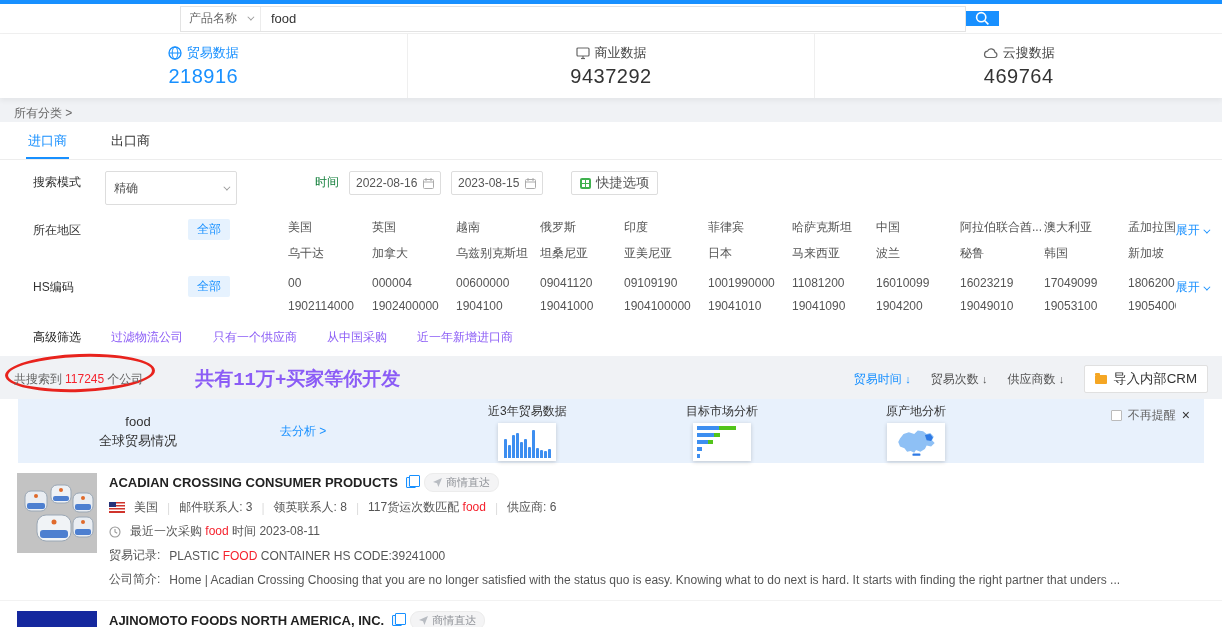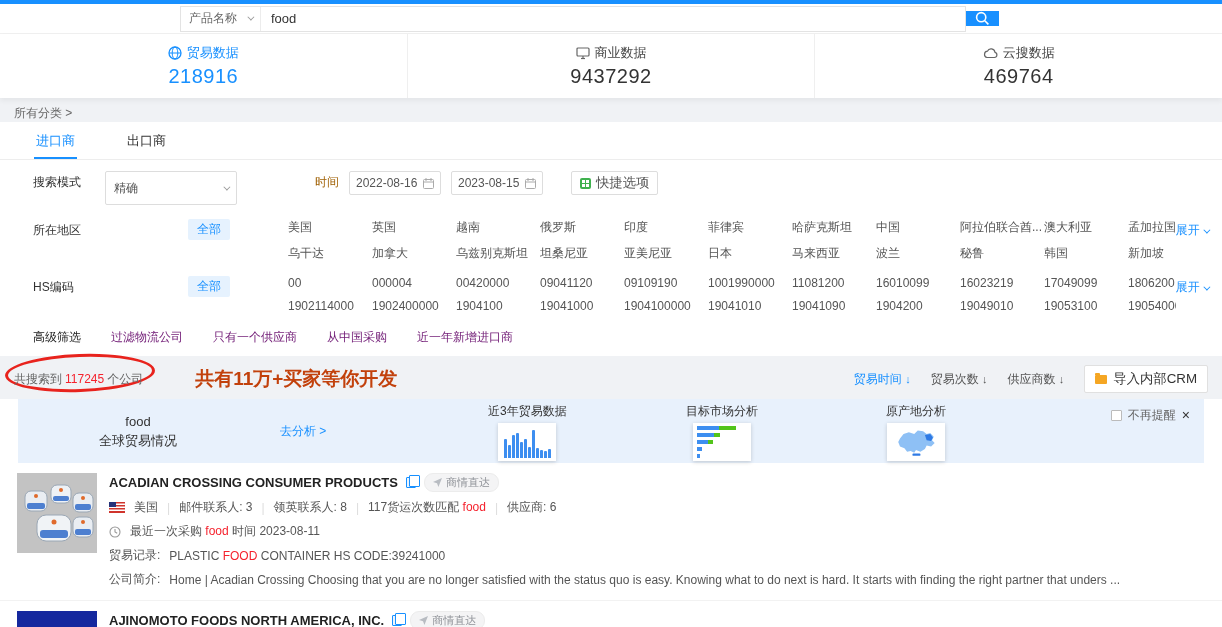--- a/index.html
+++ b/index.html
@@ -19,49 +19,49 @@
   .stat { flex:1; display:flex; flex-direction:column; align-items:center; justify-content:center; gap:3px; border-left:1px solid #efefef; cursor:pointer; }
   .stat:first-child { border-left:none; }
   .stat .lab { display:flex; align-items:center; gap:5px; font-size:13px; color:#444; }
   .stat .val { font-size:20px; color:#333; letter-spacing:.5px; }
   .stat.active .lab, .stat.active .val { color:#1890ff; }
 
   .breadcrumb { padding:7px 14px 5px; color:#666; height:24px; }
 
   .panel { background:#fff; }
   .tabs { display:flex; gap:40px; padding:6px 26px 0; border-bottom:1px solid #ededed; }
-  .tab { padding:4px 2px 7px; cursor:pointer; color:#333; font-size:13px;margin-left:8px; }
+  .tab { padding:4px 2px 7px; cursor:pointer; color:#333; font-size:13px; }
   .tab.active { color:#1890ff; border-bottom:2px solid #1890ff; }
 
   .frow { display:flex; align-items:flex-start; padding:8px 14px 6px 33px; }
   .flabel { width:72px; color:#333; padding-top:3px; flex:none; }
   .select-box { width:132px; height:24px; border:1px solid #ddd; border-radius:2px; display:flex; align-items:center; justify-content:space-between; padding:16px 8px; color:#555; cursor:pointer; }
-  .time-label { margin-left:78px; padding-top:3px; color:#a16207; }
+  .time-label { margin-left:78px; padding-top:3px; color:#15803d; }
   .date-box { width:92px; height:24px; border:1px solid #ddd; border-radius:2px; display:flex; align-items:center; justify-content:space-between; padding:0 6px; margin-left:10px; color:#555; cursor:pointer; }
   .quick-btn { height:24px; border:1px solid #ddd; border-radius:2px; background:#fff; display:flex; align-items:center; gap:5px; padding:0 8px; margin-left:28px; color:#555; cursor:pointer; }
   .gicon { width:11px; height:11px; background:#3fb14e; border-radius:2px; position:relative; }
   .gicon:after { content:""; position:absolute; left:2px; top:2px; right:2px; bottom:2px; background:
     linear-gradient(#fff,#fff) 0 0/3px 3px no-repeat, linear-gradient(#fff,#fff) 4px 0/3px 3px no-repeat,
     linear-gradient(#fff,#fff) 0 4px/3px 3px no-repeat, linear-gradient(#fff,#fff) 4px 4px/3px 3px no-repeat; }
 
   .chip-all { background:#e6f2fe; color:#1890ff; padding:2px 9px; border-radius:2px; margin-left:83px; cursor:pointer; flex:none; }
   .pair-grid { display:flex; margin-left:58px; flex:1; overflow:hidden; }
   .pcol { display:flex; flex-direction:column; gap:9px; margin-right:16px; min-width:68px; }
   .pcol span { color:#555; white-space:nowrap; cursor:pointer; }
   .expand { color:#1890ff; margin-left:auto; padding-top:3px; white-space:nowrap; cursor:pointer; flex:none; }
 
   .adv-row { display:flex; gap:30px; padding:10px 14px 10px 33px; align-items:center; }
   .adv-title { color:#222; font-weight:normal; cursor:pointer; }
-  .adv-row .opt { color:#701a75; cursor:pointer; }
+  .adv-row .opt { color:#8b5cf6; cursor:pointer; }
 
   .result-bar { display:flex; align-items:center; padding:9px 14px 6px; position:relative; }
   .count-text { color:#666; position:relative; z-index:2; }
   .count-num { color:#f5222d; margin:0 3px; }
   .red-ellipse { position:absolute; left:5px; top:-2px; width:150px; height:38px; border:3px solid #e8231d; border-radius:50%; transform:rotate(-2deg); pointer-events:none; }
-  .annotation { color:#c2410c; font-weight:bold; font-size:19px; margin-left:52px; font-family:Liberation Sans, sans-serif; }
+  .annotation { color:#8b5cf6; font-weight:bold; font-size:19px; margin-left:52px; font-family:Liberation Mono, monospace; }
   .sort-group { margin-left:auto; display:flex; align-items:center; gap:20px; }
   .sort-item { color:#555; cursor:pointer; }
   .sort-item .arr { font-size:11px; }
   .sort-item.active { color:#1890ff; }
   .crm-btn { display:flex; align-items:center; gap:6px; background:#fff; border:1px solid #e0e0e0; border-radius:2px; padding:4px 10px; color:#333; cursor:pointer; }
   .folder-ic { width:12px; height:9px; background:#f5a623; border-radius:1px; position:relative; }
   .folder-ic:before { content:""; position:absolute; top:-2px; left:0; width:5px; height:2px; background:#f5a623; border-radius:1px 1px 0 0; }
 
   .results-wrap { background:#fff; padding-bottom:4px; }
   .promo { position:relative; margin:0 18px; background:#e8f1fc; height:64px; }
@@ -262,21 +262,21 @@
           <span>00</span>
           <span>1902114000</span>
         </div>
 
         <div class="pcol">
           <span>000004</span>
           <span>1902400000</span>
         </div>
 
         <div class="pcol">
-          <span>00420000</span>
+          <span>00600000</span>
           <span>1904100</span>
         </div>
 
         <div class="pcol">
           <span>09041120</span>
           <span>19041000</span>
         </div>
 
         <div class="pcol">
           <span>09109190</span>

